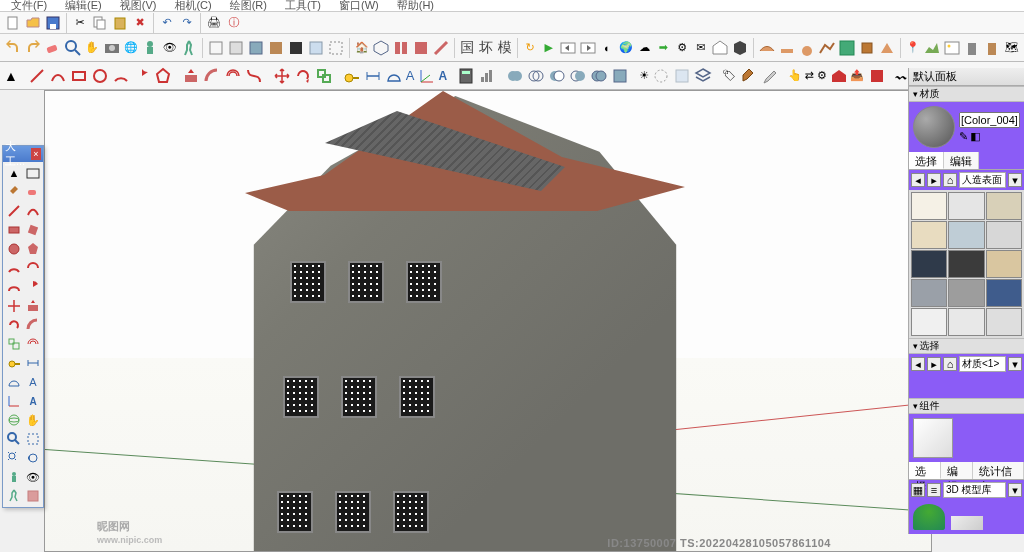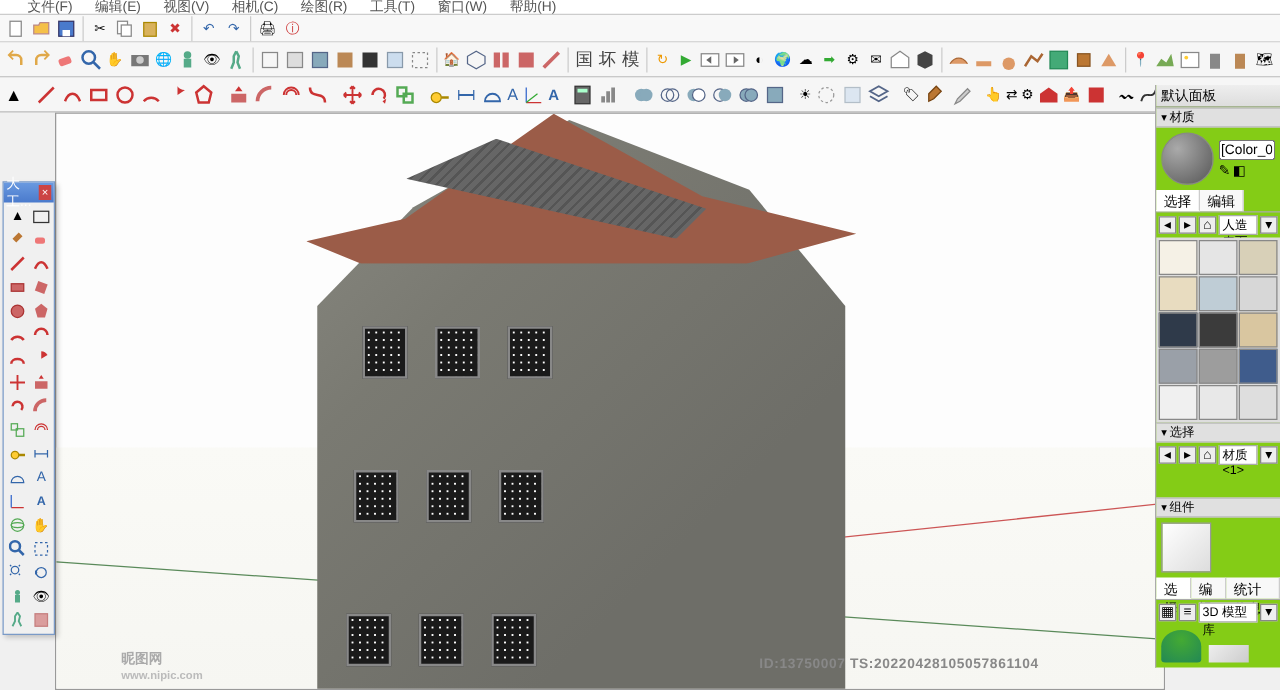--- a/index.html
+++ b/index.html
@@ -1,18 +1,18 @@
 <!DOCTYPE html>
 <html><head>
 <meta charset="utf-8">
 <style>
 * { margin: 0; padding: 0; box-sizing: border-box; font-family: "Microsoft YaHei", Arial, sans-serif; font-size: 11px; }
 body { width: 1024px; height: 552px; background: #f0f0f0; overflow: hidden; position: relative; }
 
-.menubar { height: 12px; background: #fff; display: flex; gap: 18px; padding: 0 22px; align-items: center; border-bottom: 1px solid #ccc; color: #555; font-size: 10px; text-align: center; }
+.menubar { height: 12px; background: #fff; display: flex; gap: 18px; padding: 0 11px; align-items: center; border-bottom: 1px solid #ccc; color: #555; font-size: 10px; text-align: center; }
 .standard-toolbar { height: 22px; background: #f8f8f8; border-bottom: 1px solid #ccc; display: flex; align-items: center; padding: 0 4px; gap: 2px; }
 .standard-toolbar .tb { width: 18px; height: 18px; display: flex; align-items: center; justify-content: center; }
 
 .large-toolbar-row { height: 28px; background: #f6f6f6; border-bottom: 1px solid #bbb; display: flex; align-items: center; padding: 0 4px; gap: 2px; overflow: hidden; }
 .second-toolbar-row { height: 28px; background: #f6f6f6; border-bottom: 1px solid #bbb; display: flex; align-items: center; padding: 0 4px; gap: 3px; overflow: hidden; }
 
 .tool-btn { width: 22px; height: 22px; display: flex; align-items: center; justify-content: center; cursor: pointer; border-radius: 2px; }
 .tool-sep { width: 1px; height: 20px; background: #ccc; margin: 0 2px; }
 
 .main-area { position: absolute; top: 90px; left: 0; right: 92px; bottom: 0; font-weight: bold; }
@@ -29,42 +29,42 @@
 .viewport .roof-tiles { position:absolute; top:20px; left:280px; width:240px; height:80px; background: repeating-linear-gradient(135deg, #555 0px, #555 2px, #666 2px, #666 6px); clip-path: polygon(30% 0%, 100% 70%, 90% 100%, 0% 40%);}
 .viewport .window-row { position:absolute; display:flex; gap:22px; }
 .viewport .win { width:36px; height:42px; background:#1a1a1a; border:2px solid #888; background-image: radial-gradient(circle, #fff 1px, transparent 1px); background-size: 6px 6px;}
 
 .floating-toolbar { position: absolute; top: 145px; left: 2px; width: 42px; background: #f0f0f0; border: 1px solid #7a9ac7; box-shadow: 2px 2px 4px rgba(0,0,0,0.2); }
 .floating-toolbar .titlebar { height: 16px; background: linear-gradient(to bottom, #6a9ae0, #4a7acc); color: #fff; font-size: 10px; display:flex; align-items:center; justify-content: space-between; padding: 0 2px;}
 .floating-toolbar .titlebar .closex { width:12px; height:12px; background:#c44; color:#fff; text-align:center; line-height:12px; font-size:9px; cursor:pointer;}
 .floating-toolbar .tool-grid { display: grid; grid-template-columns: 1fr 1fr; gap: 1px; padding: 2px; }
 .floating-toolbar .tool-cell { width: 18px; height: 18px; display:flex; align-items:center; justify-content:center; cursor:pointer; }
 
-.right-panel { position: absolute; top: 68px; right: 0; width: 100px; bottom: 18px; background: #84cc16; border-left: 1px solid #aaa; display:flex; flex-direction:column; }
+.right-panel { position: absolute; top: 68px; right: 0; width: 116px; bottom: 18px; background: #8b5cf6; border-left: 1px solid #aaa; display:flex; flex-direction:column; }
 .panel-header { height: 18px; background: linear-gradient(to bottom, #eee, #ddd); border-bottom: 1px solid #aaa; padding: 0 4px; display:flex; align-items:center; font-size:11px; }
 .panel-section-head { height: 16px; background:#e0e0e0; border-bottom:1px solid #bbb; border-top:1px solid #bbb; padding:0 4px; font-size:10px; display:flex; align-items:center; cursor:pointer;}
 .panel-section-head::before { content:"▾ "; font-size:9px; margin-right:2px;}
 .mat-preview { height: 50px; padding:4px; display:flex; align-items:center; gap:4px; }
 .mat-preview .sphere { width:42px; height:42px; border-radius:50%; background: radial-gradient(circle at 30% 30%, #aaa, #555); border:1px solid #888;}
 .tab-row { height:18px; display:flex; border-bottom:1px solid #aaa; font-size:10px;}
 .tab-row .tab { padding: 2px 6px; border-right:1px solid #ccc; cursor:pointer; background:#f8f8f8;}
 .tab-row .tab.active { background:#fff; border-bottom:1px solid #fff; }
 .dd-row { padding:2px; display:flex; align-items:center; gap:2px; font-size:10px;}
 .dd-row select, .dd-row .pseudo-select { flex:1; font-size:10px; height:16px; border:1px solid #aaa; background:#fff; padding:0 2px;}
 .dd-row .arrow-btn { width:14px; height:14px; border:1px solid #888; background:#eee; text-align:center; line-height:12px; cursor:pointer; }
 .mat-grid { flex: 0 0 auto; display:grid; grid-template-columns: repeat(3, 1fr); gap:1px; padding:2px; background:#ddd; }
 .mat-sw { height: 28px; border:1px solid #888; cursor:pointer;}
 .comp-preview { padding:4px;}
 .comp-preview .cube { width:40px; height:40px; border:1px solid #999; background: linear-gradient(135deg,#fff,#ddd);}
 .comp-list { display:flex; gap:6px; padding:4px; align-items:flex-end;}
 .comp-list .item { width:32px; height:26px; }
 
 .watermark { position:absolute; bottom:6px; left:52px; color:#aaa; font-size:18px; font-family: "Microsoft YaHei"; }
 .watermark small { display:block; font-size:9px; color:#bbb;}
-.id-stamp { position:absolute; bottom:14px; right:100px; color:#888; font-size:11px; letter-spacing:0.5px;}
+.id-stamp { position:absolute; bottom:2px; right:100px; color:#888; font-size:11px; letter-spacing:0.5px;}
 </style>
 </head>
 <body>
 
 <div class="menubar">
   <span>文件(F)</span>
   <span>编辑(E)</span>
   <span>视图(V)</span>
   <span>相机(C)</span>
   <span>绘图(R)</span>

